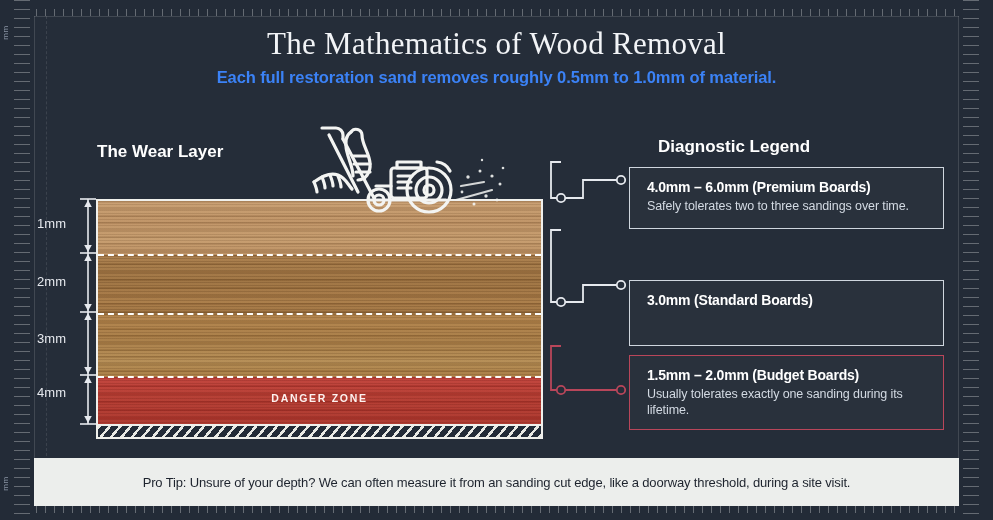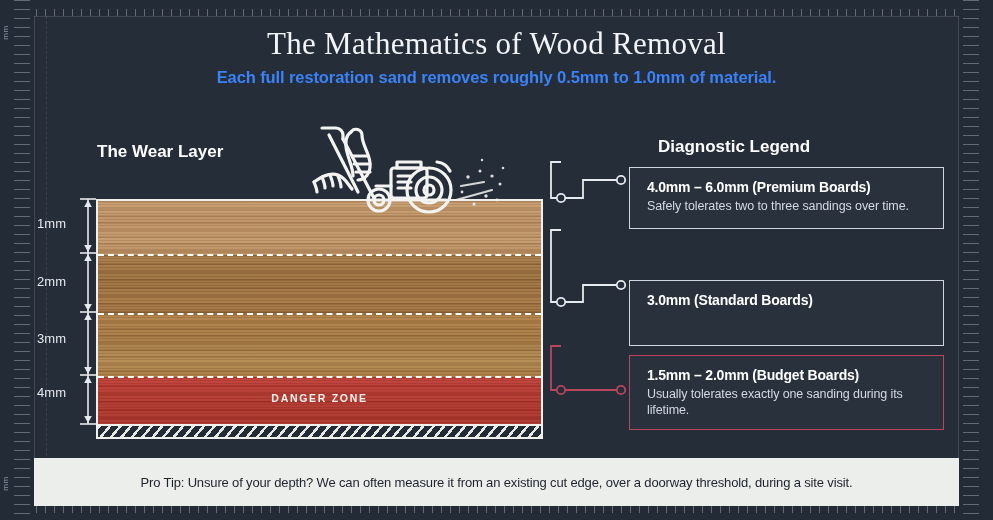--- a/index.html
+++ b/index.html
@@ -285,16 +285,16 @@
   <div class="card" style="top:280px;height:66px;">
     <div class="card-title">3.0mm (Standard Boards)</div>
   </div>
 
   <div class="card danger" style="top:355px;height:75px;">
     <div class="card-title">1.5mm – 2.0mm (Budget Boards)</div>
     <div class="card-desc">Usually tolerates exactly one sanding during its lifetime.</div>
   </div>
 
   <div id="protip">
-    <span class="txt">Pro Tip: Unsure of your depth? We can often measure it from an existing cut edge, over a doorway threshold, during a site visit.</span>
+    <span class="txt">Pro Tip: Unsure of your depth? We can often measure it from an sanding cut edge, like a doorway threshold, during a site visit.</span>
   </div>
 
 </div>
 
 </body></html>

